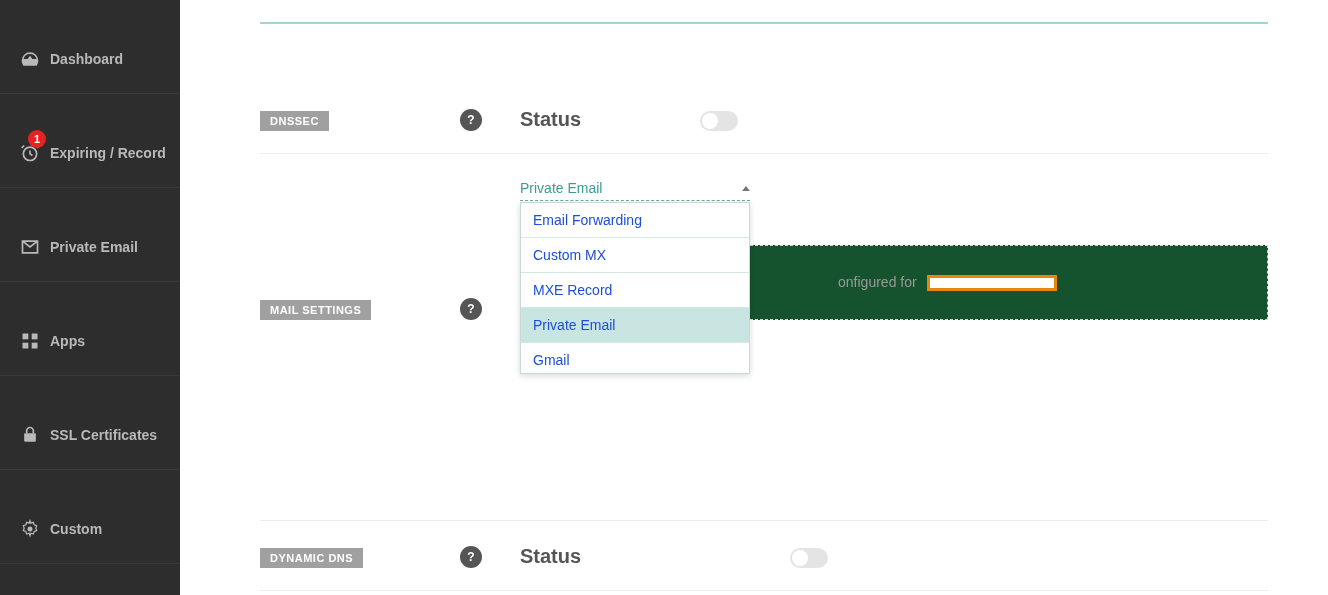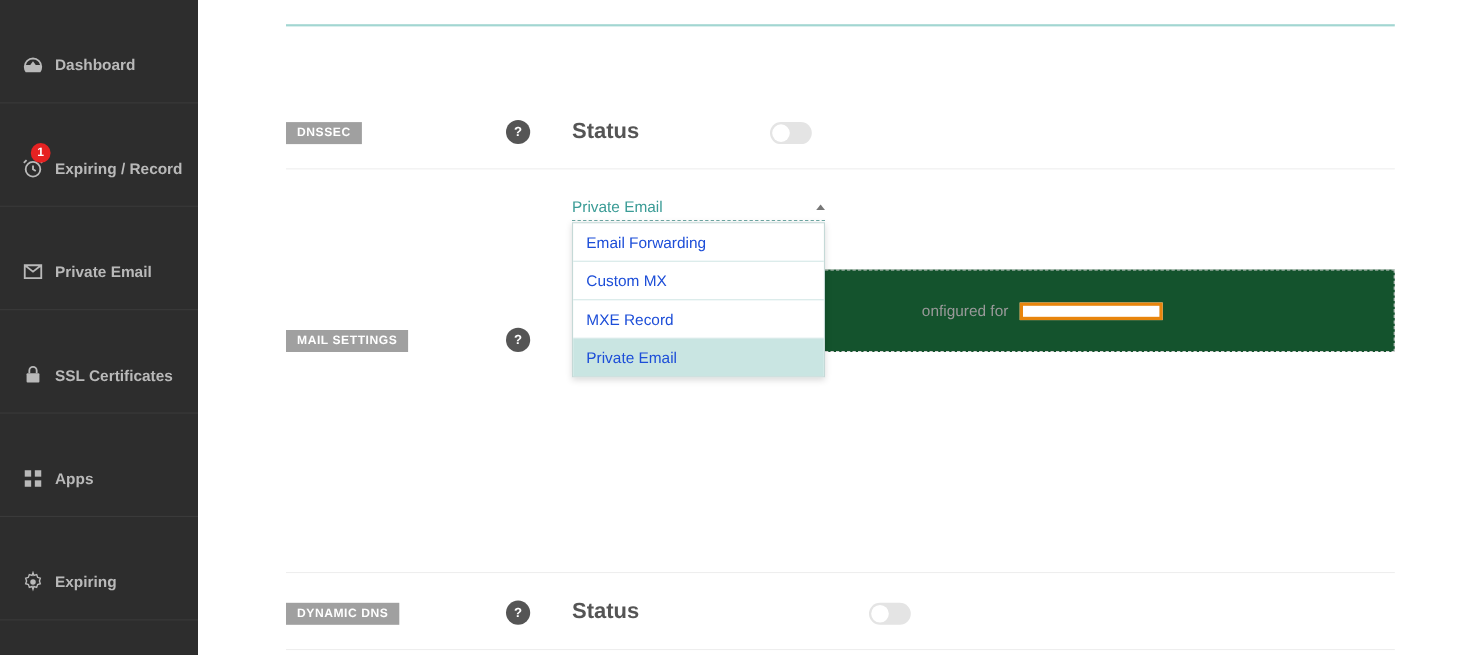--- a/index.html
+++ b/index.html
@@ -69,45 +69,45 @@
     <span class="sidebar-icon">
       <svg width="20" height="20" viewBox="0 0 24 24" fill="#b9b9b9">
           <path d="M3 5h18v14H3z M3 5l9 7 9-7" fill="none" stroke="#b9b9b9" stroke-width="2"></path>
         </svg>
     </span>
     <span>Private Email</span>
   </div>
   <div class="sidebar-item">
     <span class="sidebar-icon">
       <svg width="20" height="20" viewBox="0 0 24 24" fill="#b9b9b9">
-          <rect x="5" y="10" width="14" height="10" rx="1"></rect>
-          <path d="M8 10V7a4 4 0 0 1 8 0v3" fill="none" stroke="#b9b9b9" stroke-width="2"></path>
-        </svg>
-    </span>
-    <span>SSL Certificates</span>
-  </div>
-  <div class="sidebar-item">
-    <span class="sidebar-icon">
-      <svg width="20" height="20" viewBox="0 0 24 24" fill="#b9b9b9">
           <rect x="3" y="3" width="7" height="7"></rect>
           <rect x="14" y="3" width="7" height="7"></rect>
           <rect x="3" y="14" width="7" height="7"></rect>
           <rect x="14" y="14" width="7" height="7"></rect>
         </svg>
     </span>
     <span>Apps</span>
   </div>
   <div class="sidebar-item">
     <span class="sidebar-icon">
       <svg width="20" height="20" viewBox="0 0 24 24" fill="#b9b9b9">
+          <rect x="5" y="10" width="14" height="10" rx="1"></rect>
+          <path d="M8 10V7a4 4 0 0 1 8 0v3" fill="none" stroke="#b9b9b9" stroke-width="2"></path>
+        </svg>
+    </span>
+    <span>SSL Certificates</span>
+  </div>
+  <div class="sidebar-item">
+    <span class="sidebar-icon">
+      <svg width="20" height="20" viewBox="0 0 24 24" fill="#b9b9b9">
           <circle cx="12" cy="12" r="3"></circle>
           <path d="M12 2l1 3 3-1 1 3 3 1-1 3 1 3-3 1-1 3-3-1-1 3-1-3-3 1-1-3-3-1 1-3-1-3 3-1 1-3 3 1z" fill="none" stroke="#b9b9b9" stroke-width="1.5"></path>
         </svg>
     </span>
-    <span>Expiring</span>
+    <span>Custom</span>
   </div>
 </div>
 
 <div class="main">
   <div class="teal-line"></div>
 
   <div class="section-row">
     <div class="tag-col"><span class="section-tag">DNSSEC</span></div>
     <div class="help-col">
         <div class="help-icon">?</div>
@@ -127,20 +127,21 @@
       <div class="dropdown-select">
         <span>Private Email</span>
         <span class="arrow-up"></span>
       </div>
       <div class="dropdown-menu">
         <div class="dropdown-inner">
           <div class="dropdown-option">Email Forwarding</div>
           <div class="dropdown-option">Custom MX</div>
           <div class="dropdown-option">MXE Record</div>
           <div class="dropdown-option selected">Private Email</div>
+          <div class="dropdown-option">Gmail</div>
         </div>
       </div>
       <div class="info-box">
         <span style="visibility:hidden;">No mail service c</span><span>onfigured for</span>
         <span class="redaction"></span>
       </div>
     </div>
   </div>
 
   <div class="section-row">

